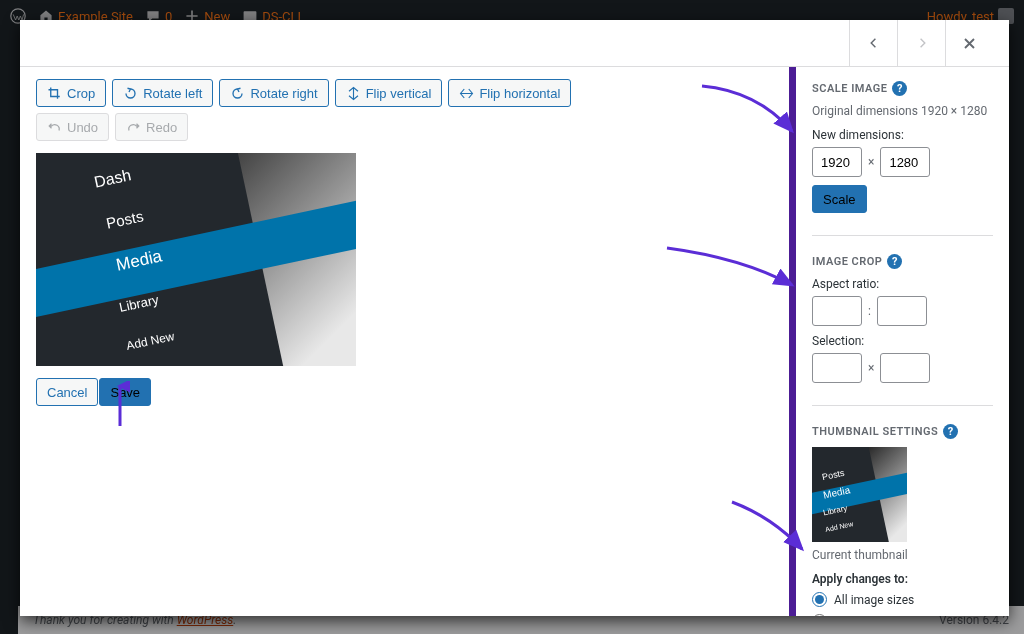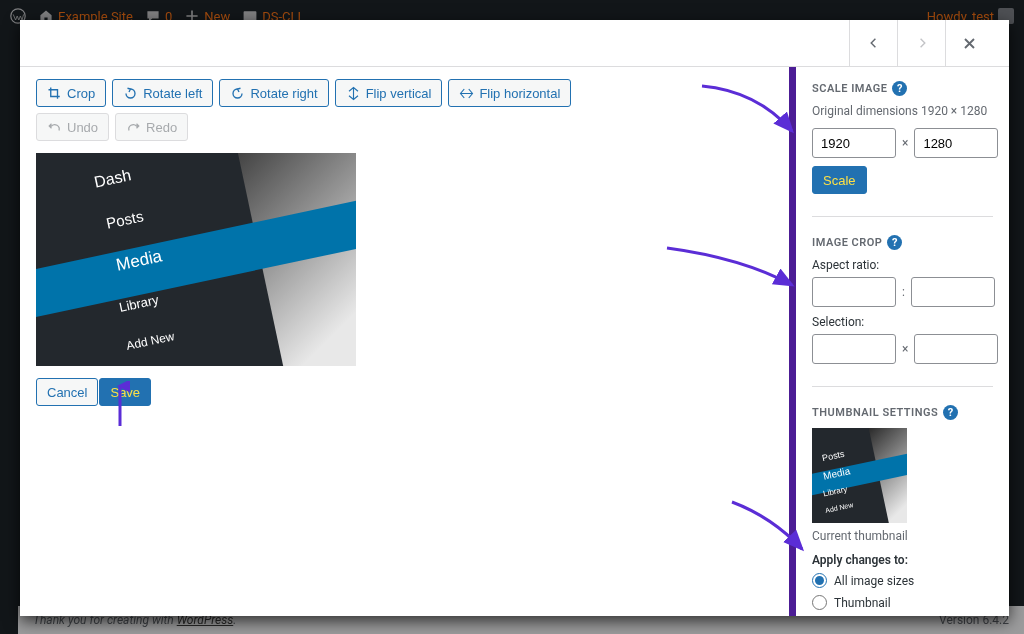--- a/index.html
+++ b/index.html
@@ -45,21 +45,21 @@
       height: 28px;
       background: #f0f0f1;
       padding: 6px 15px;
       font-size: 12px;
       color: #646970;
       display: flex;
       align-items: center;
       z-index: 1;
     }
     .footer .version { margin-left: auto; }
-    .footer a { color: #404040; }
+    .footer a { color: #c2410c; }
     .modal-overlay {
       position: absolute;
       top: 0; left: 0; right: 0; bottom: 0;
       background: rgba(0,0,0,0.35);
       z-index: 5;
     }
     .modal {
       position: absolute;
       top: 20px; left: 20px; right: 15px; bottom: 18px;
       background: #fff;
@@ -106,21 +106,21 @@
       height: 28px;
     }
     .wp-btn.disabled {
       color: #a7aaad;
       border-color: #dcdcde;
       background: #f6f7f7;
       cursor: default;
     }
     .wp-btn.primary {
       background: #2271b1;
-      color: #fde047;
+      color: #000000;
       border-color: #2271b1;
     }
     .wp-btn svg { width: 15px; height: 15px; }
     .image-preview {
       margin-top: 12px;
       width: 320px;
     }
     .image-preview .img {
       width: 320px; height: 213px;
       background: #333;
@@ -155,21 +155,21 @@
       background: #2271b1;
       color: #fff;
       font-size: 11px;
       font-weight: bold;
     }
     .sidebar-section { margin-bottom: 22px; }
     .sidebar-section p { margin-bottom: 10px; }
     .sidebar-label { display: block; margin: 8px 0 5px; color: #2c3338; }
     .dim-row { display: flex; align-items: center; gap: 6px; margin-bottom: 8px; }
     .dim-input {
-      width: 84px; height: 28px;
+      width: 50px; height: 28px;
       border: 1px solid #8c8f94;
       border-radius: 3px;
       padding: 14px 8px;
       font-size: 13px;
     }
     .dim-sep { color: #646970; }
     .thumb-preview {
       width: 95px; height: 95px;
       background: #333;
       margin-bottom: 6px;
@@ -368,20 +368,21 @@
       </div>
     </div>
 
     <div class="modal-sidebar">
       <div class="sidebar-section">
         <div class="sidebar-heading">
           <span>SCALE IMAGE</span>
           <span class="help-icon">?</span>
         </div>
         <p>Original dimensions 1920 × 1280</p>
+        <span class="sidebar-label">New dimensions:</span>
         <div class="dim-row">
           <input class="dim-input" value="1920" style="">
           <span class="dim-sep">×</span>
           <input class="dim-input" value="1280" style="">
         </div>
         <button class="wp-btn primary">
           <span>Scale</span>
         </button>
       </div>
 

